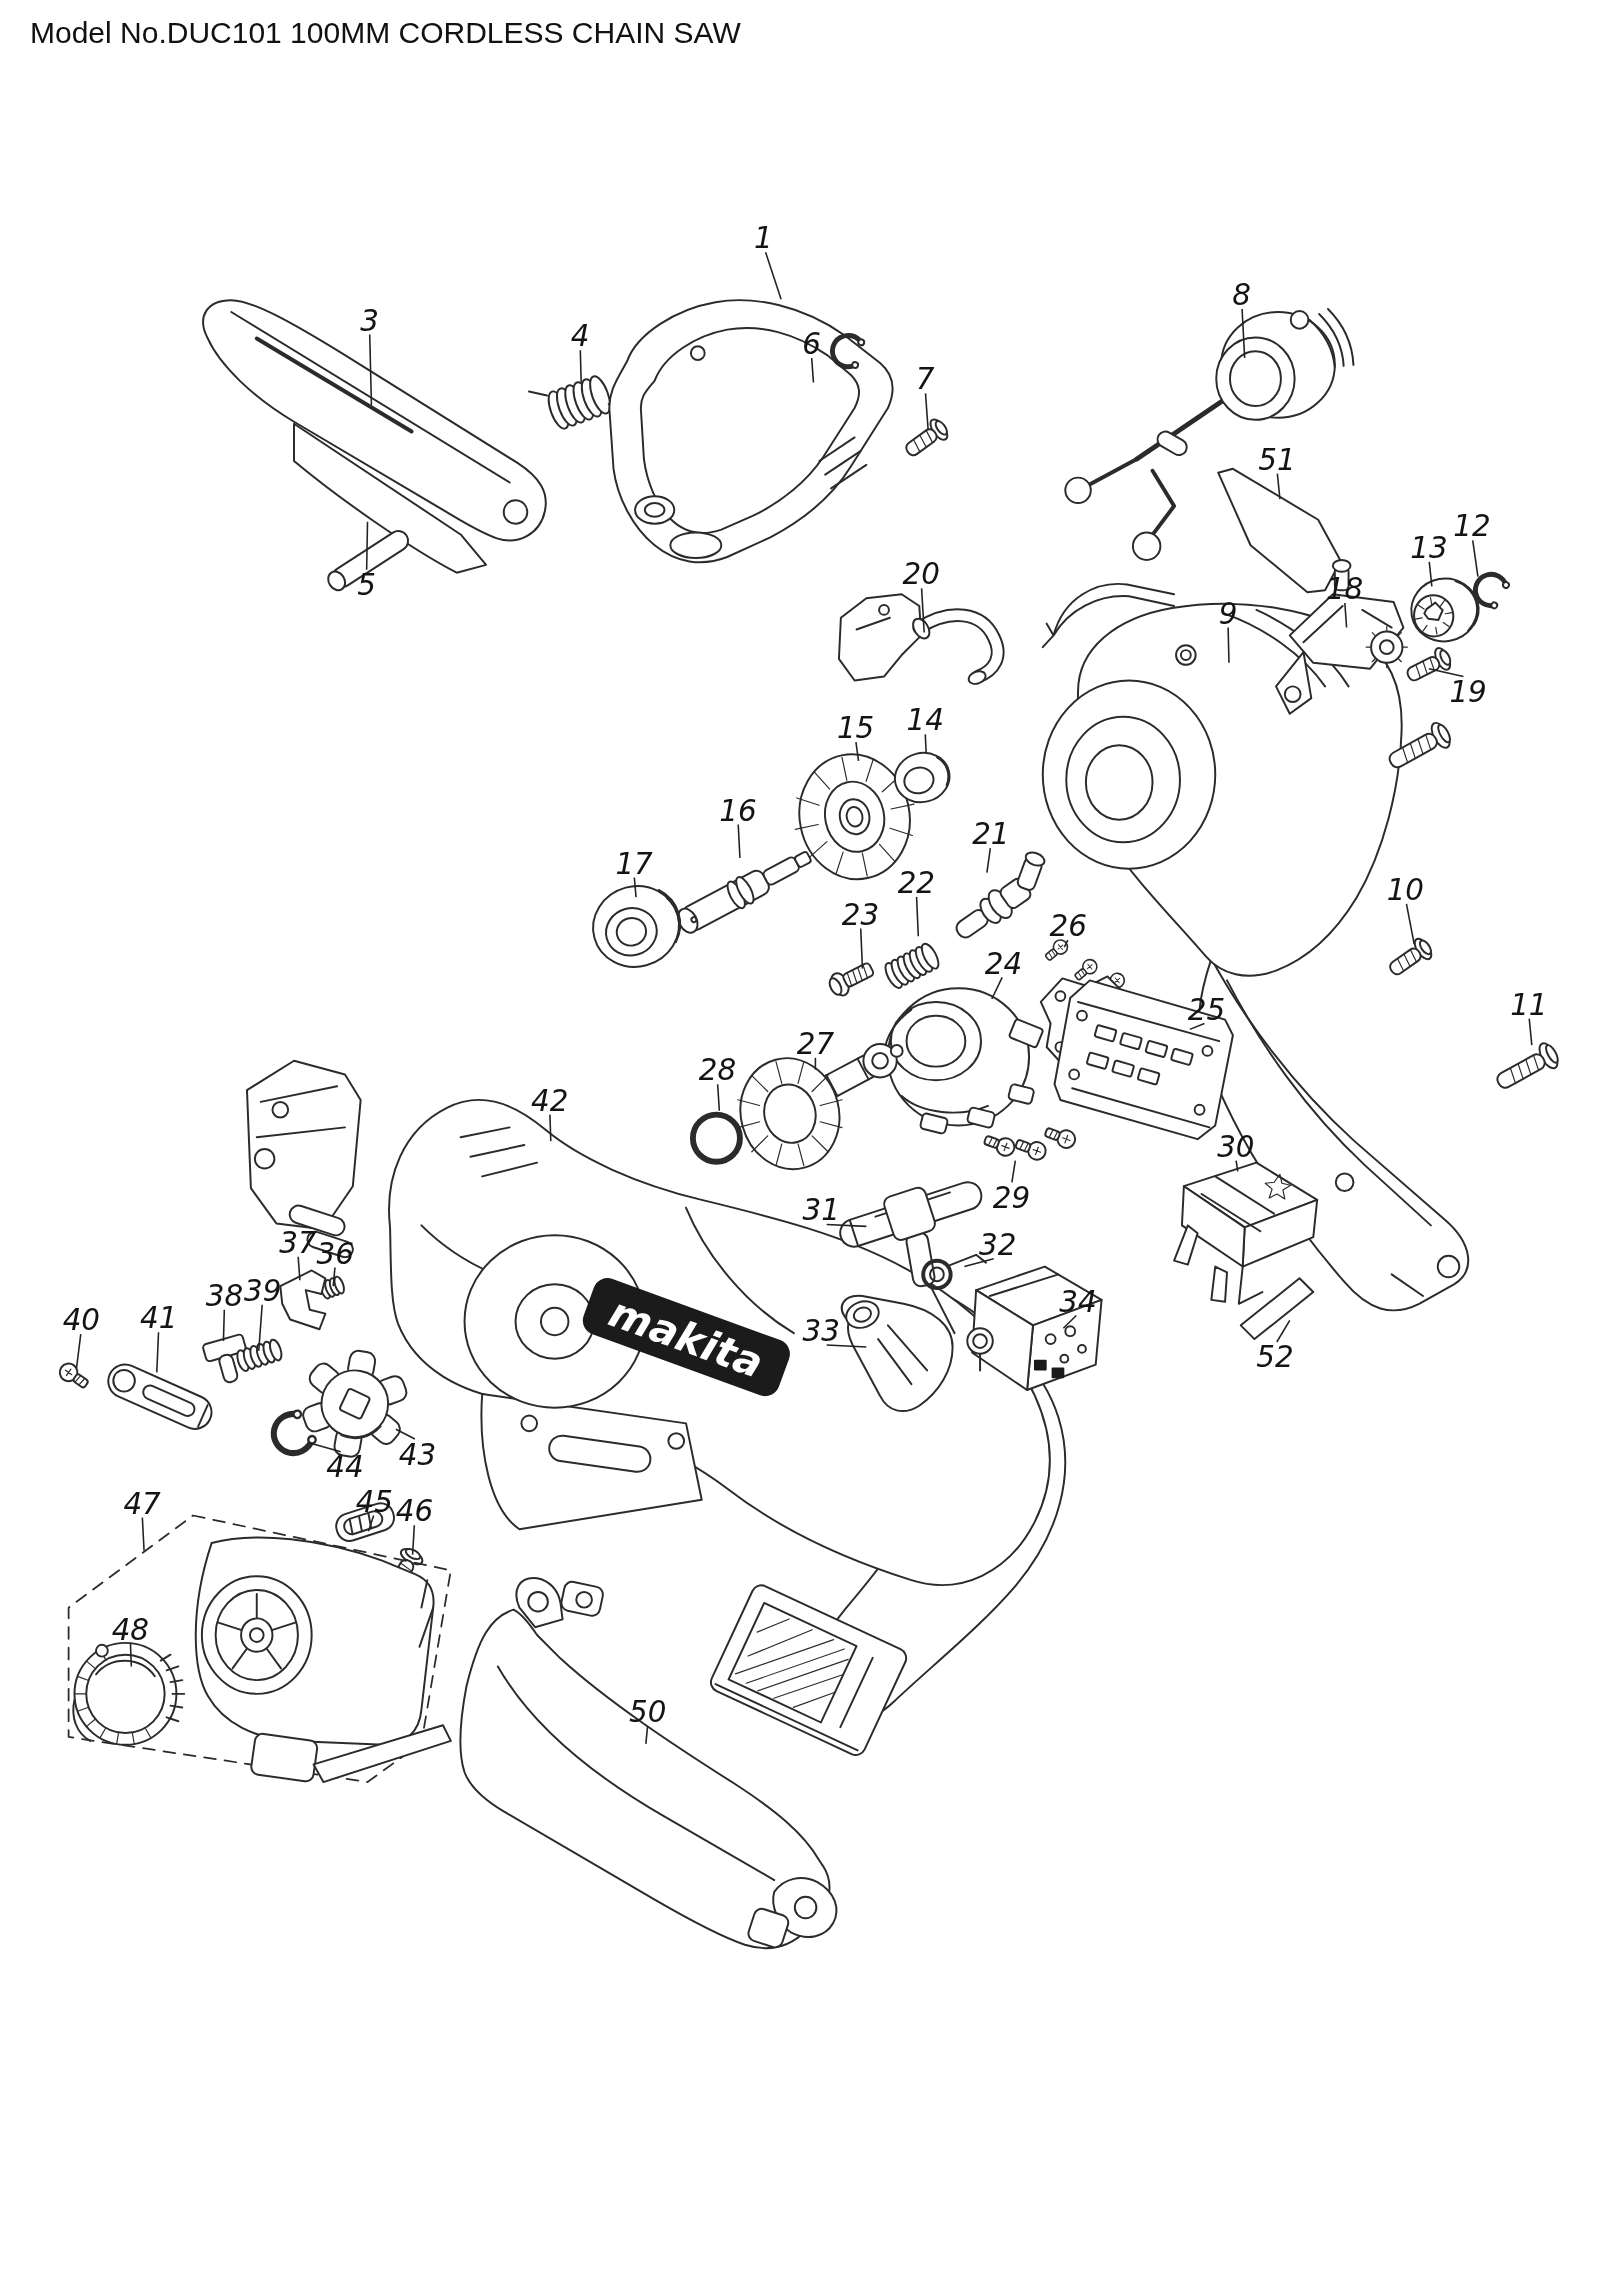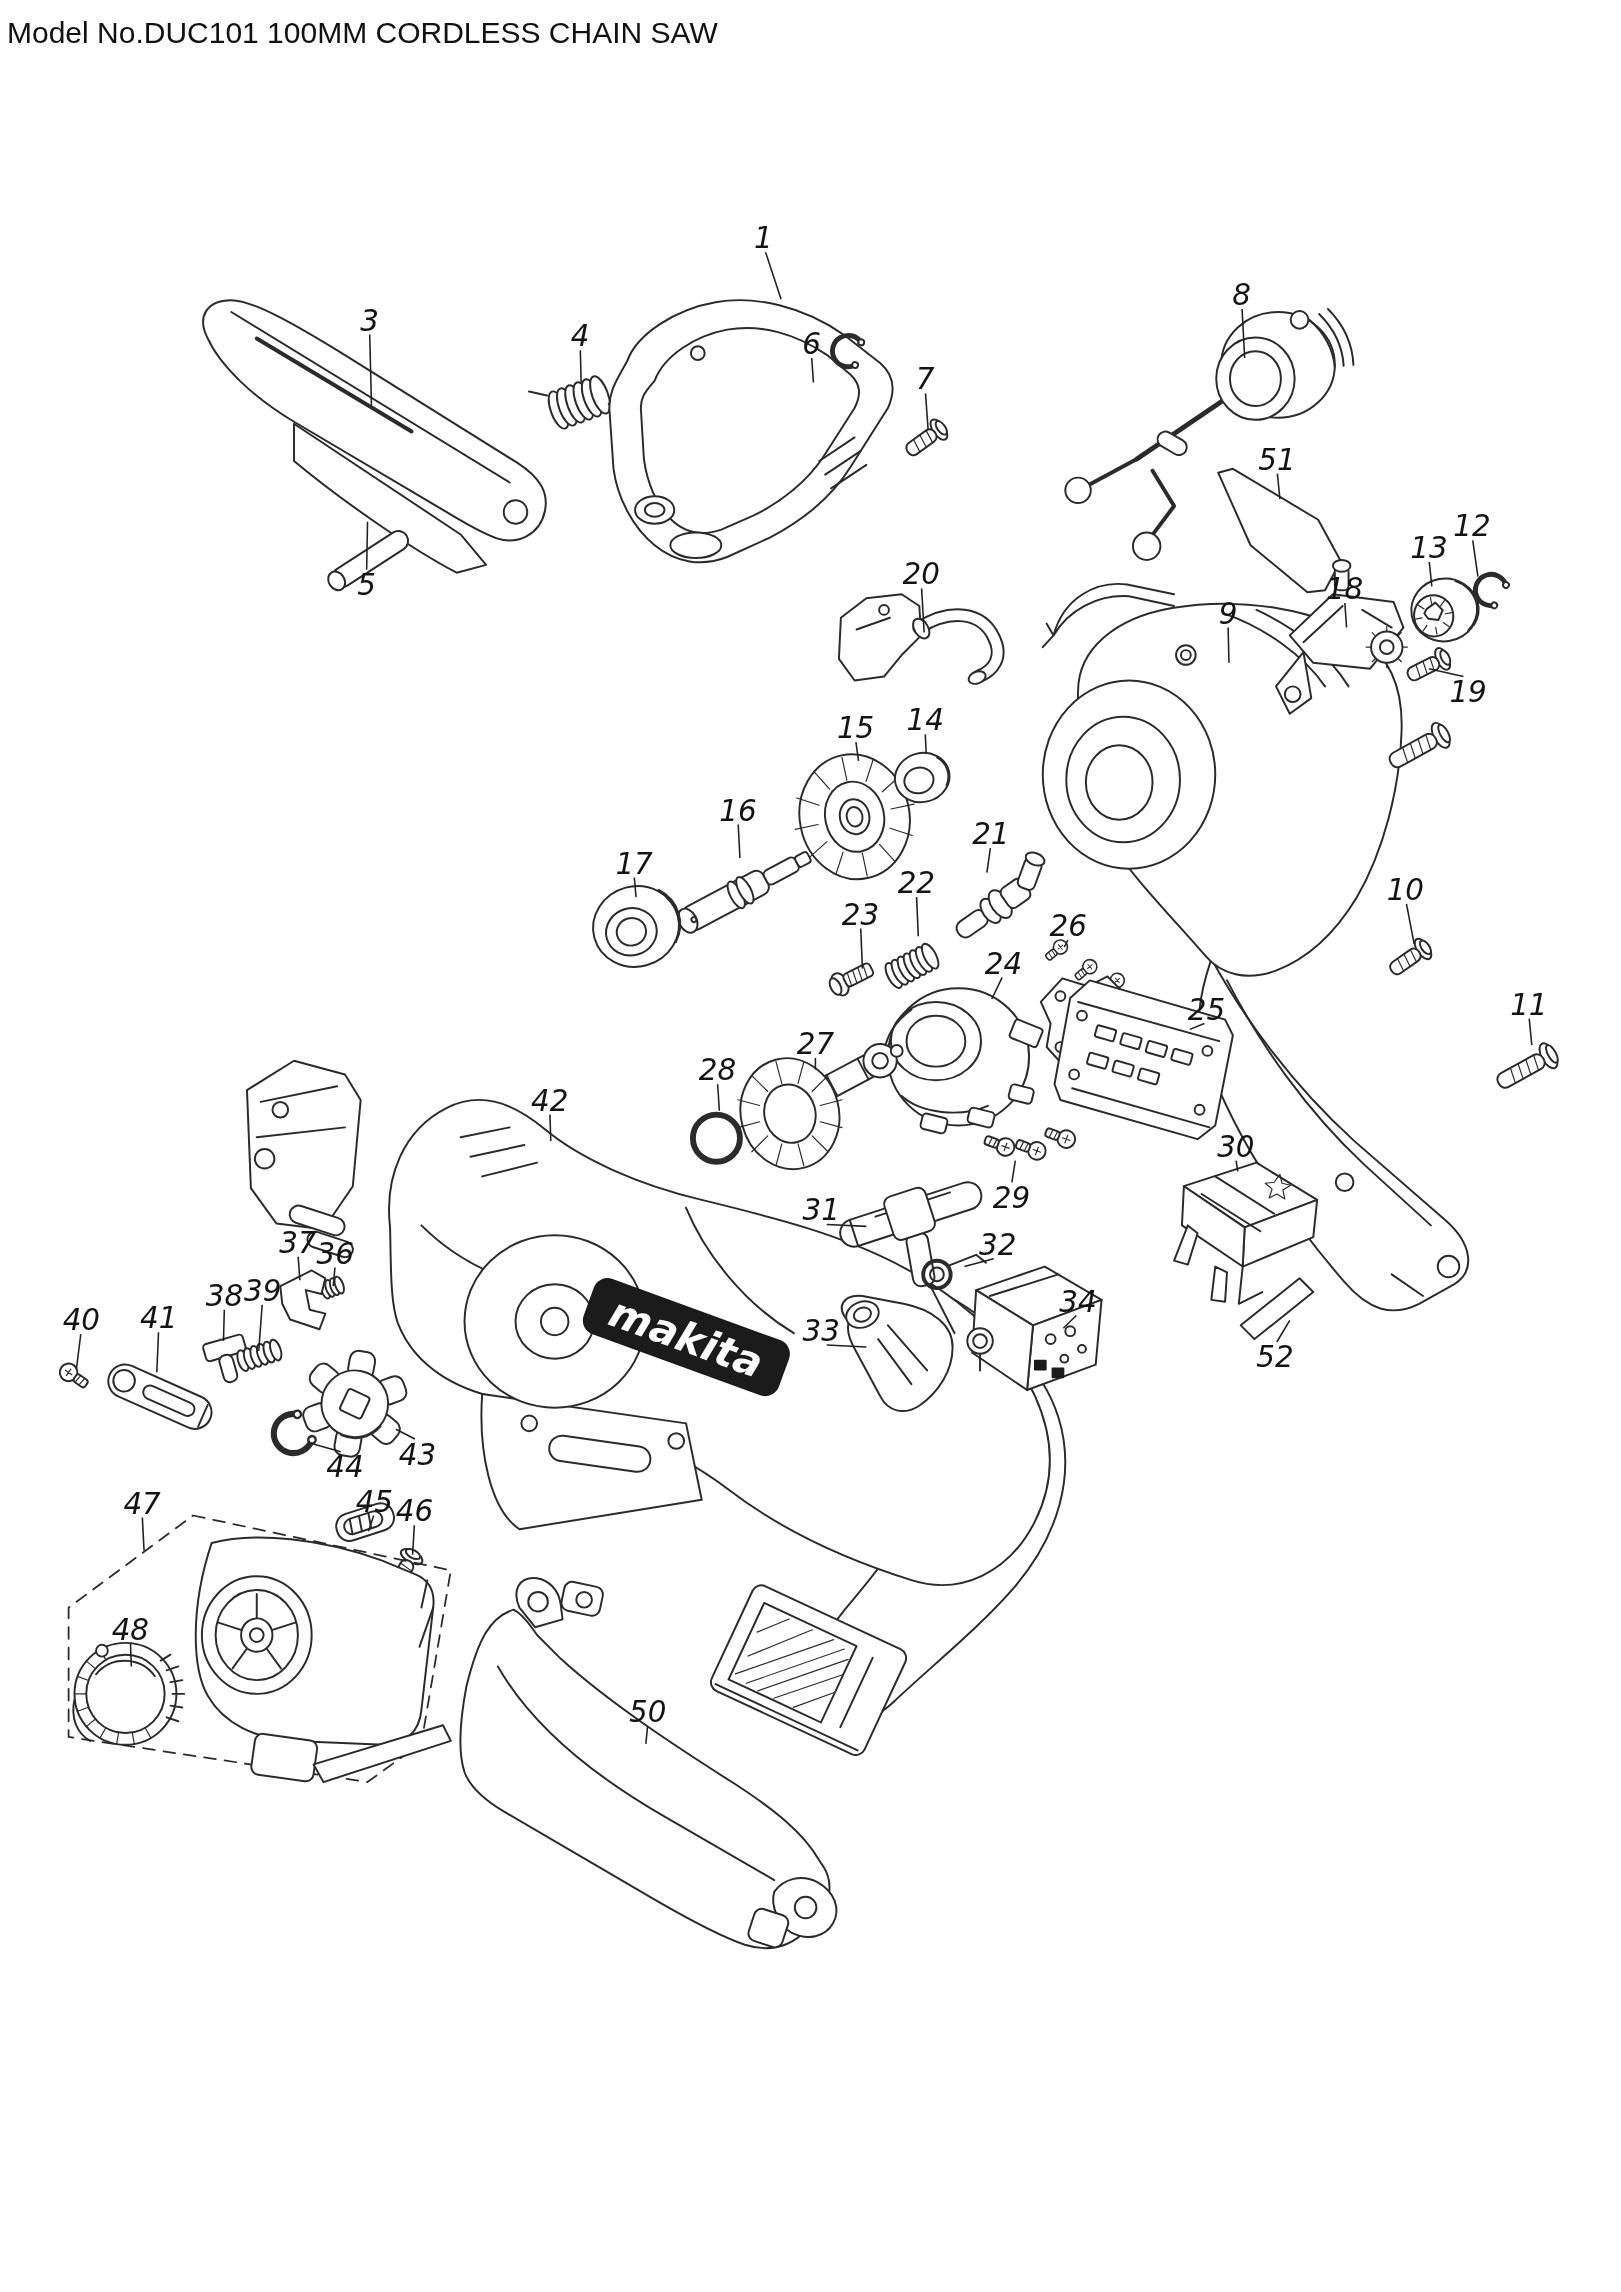--- a/index.html
+++ b/index.html
@@ -1,18 +1,18 @@
 <!DOCTYPE html>
 <html><head>
 <meta charset="utf-8">
 <style>
   html,body{margin:0;padding:0;background:#ffffff;}
   .stage{position:relative;width:1621px;height:2293px;background:#fff;overflow:hidden;
          font-family:"Liberation Sans",sans-serif;}
-  .title{position:absolute;left:7px;top:15.7px;font-size:30px;color:#111;letter-spacing:0px;}
+  .title{position:absolute;left:30px;top:15.7px;font-size:30px;color:#111;letter-spacing:0px;}
   svg{position:absolute;left:0;top:0;}
   .art{stroke:#2b2b2b;stroke-width:2;fill:#ffffff;stroke-linejoin:round;stroke-linecap:round;}
   .ln{fill:none;}
   .thin{stroke-width:1.2;}
   .dk{fill:#1b1b1b;stroke:#1b1b1b;}
   .dashed{stroke-dasharray:12 9;stroke-width:1.8;}
   .tubeo{fill:none;stroke:#2b2b2b;stroke-width:14;}
   .tubei{fill:none;stroke:#ffffff;stroke-width:10;}
   .callout{font-family:"DejaVu Sans",sans-serif;font-style:italic;font-size:30px;fill:#141414;
            text-anchor:middle;stroke:none;}

